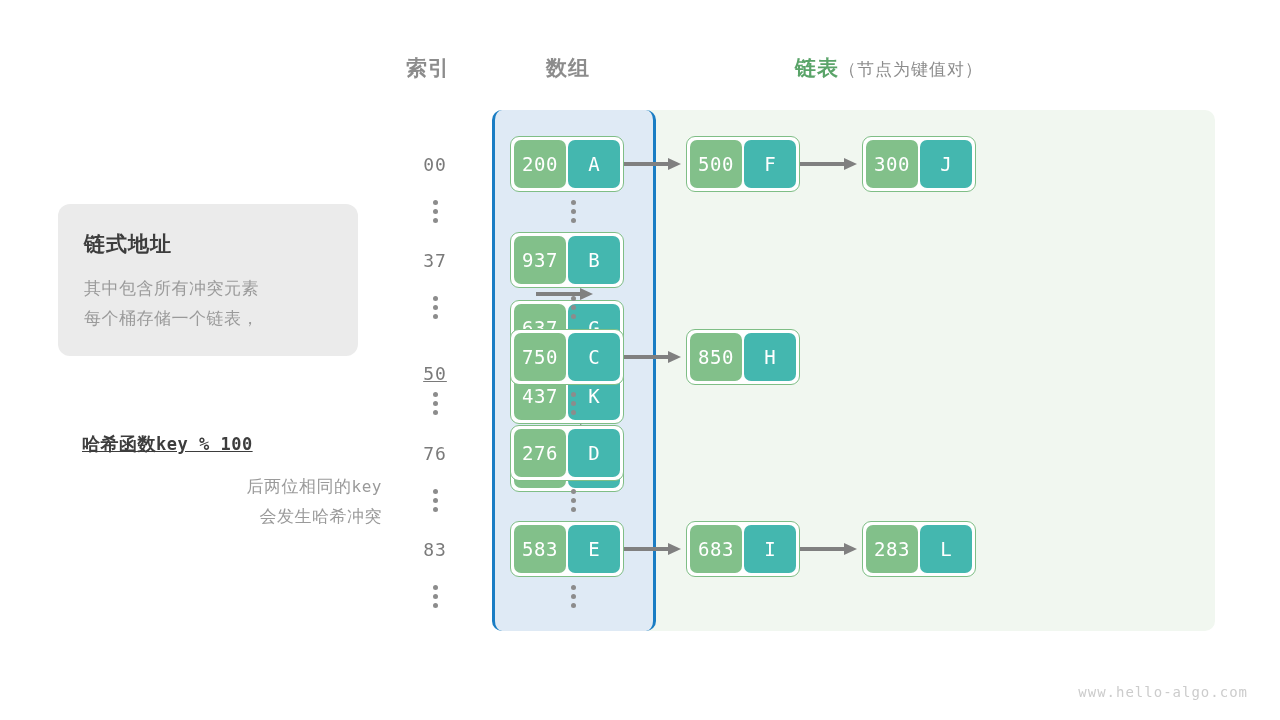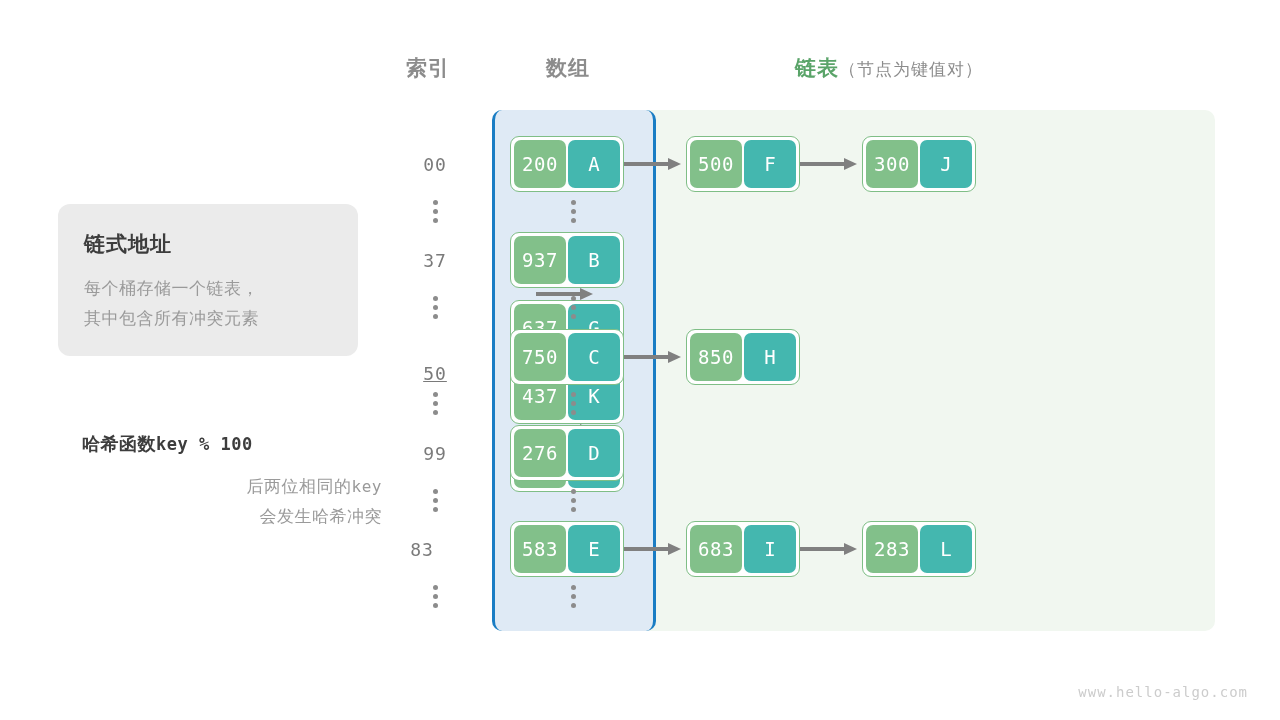--- a/index.html
+++ b/index.html
@@ -47,20 +47,21 @@
     top: 432px;
     width: 300px;
   }
   .hash-title {
     font-size: 18px;
     font-weight: bold;
     color: #3d3d3d;
     letter-spacing: 0.5px;
     margin-bottom: 16px;
     white-space: pre;
+    text-decoration: underline;
   }
   .hash-title .mono {
     font-family: "DejaVu Sans Mono", "Liberation Mono", monospace;
     font-size: 17px;
   }
   .hash-body {
     font-size: 17px;
     color: #9a9a9a;
     line-height: 30px;
     letter-spacing: 0.5px;
@@ -219,22 +220,22 @@
 </head>
 <body>
 
 <div class="hdr hdr-index">索引</div>
 <div class="hdr hdr-array">数组</div>
 <div class="hdr hdr-list"><span>链表</span><span class="sub">（节点为键值对）</span></div>
 
 <div class="info-card">
   <div class="info-card-title">链式地址</div>
   <div class="info-card-body">
+    <div>其中包含所有冲突元素</div>
     <div>每个桶存储一个链表，</div>
-    <div>其中包含所有冲突元素</div>
   </div>
 </div>
 
 <div class="hash-block">
   <div class="hash-title"><span>哈希函数</span><span class="mono">key % 100</span></div>
   <div class="hash-body">
     <div><span>后两位相同的</span><span class="mono">key</span></div>
     <div>会发生哈希冲突</div>
   </div>
 </div>
@@ -335,38 +336,38 @@
     <div class="dots" style="left: 433px; top: 392px;">
       <i></i>
       <i></i>
       <i></i>
     </div>
     <div class="dots" style="left: 571px; top: 392px;">
       <i></i>
       <i></i>
       <i></i>
     </div>
-    <div class="row-index" style="left: 400px; top: 443px;">99</div>
+    <div class="row-index" style="left: 400px; top: 443px;">76</div>
     <div class="chain" style="top: 425px;">
       <div class="node">
         <div class="key">276</div>
         <div class="val">D</div>
       </div>
     </div>
     <div class="dots" style="left: 433px; top: 489px;">
       <i></i>
       <i></i>
       <i></i>
     </div>
     <div class="dots" style="left: 571px; top: 489px;">
       <i></i>
       <i></i>
       <i></i>
     </div>
-    <div class="row-index" style="left: 387px; top: 539px;">83</div>
+    <div class="row-index" style="left: 400px; top: 539px;">83</div>
     <div class="chain" style="top: 521px;">
       <div class="node">
         <div class="key">583</div>
         <div class="val">E</div>
       </div>
       <div class="arrow">
         <span class="shaft"></span>
         <span class="head"></span>
       </div>
       <div class="node">

